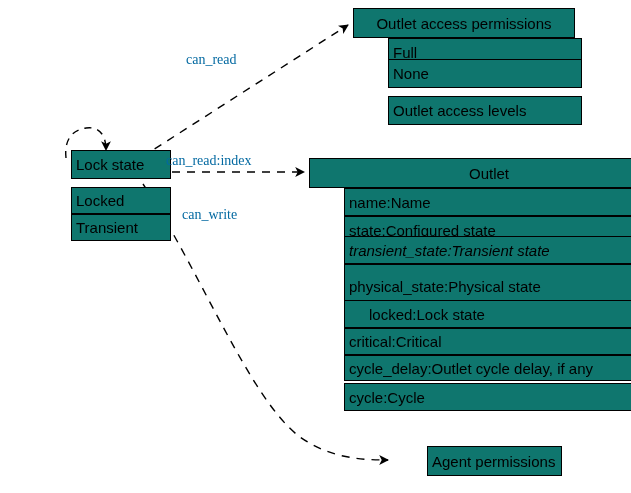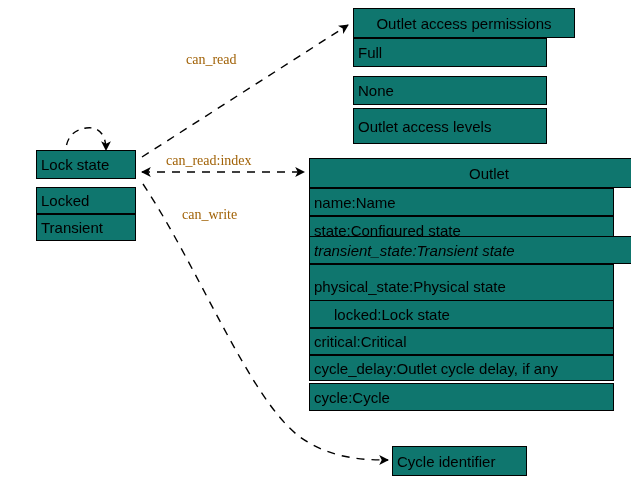--- a/index.html
+++ b/index.html
@@ -33,26 +33,27 @@
     align-items: center;
     white-space: nowrap;
     overflow: visible;
   }
   .cell.title {
     justify-content: center;
   }
   .cell.field {
     justify-content: flex-start;
     padding-left: 4px;
+    margin-left: 35px;
   }
   .edge-label {
     position: absolute;
     font-family: "Liberation Serif", serif;
     font-size: 14px;
-    color: #a16207;
+    color: #0369a1;
     white-space: nowrap;
     line-height: 1;
   }
   svg.edges {
     position: absolute;
     left: 0;
     top: 0;
     width: 631px;
     height: 493px;
     overflow: visible;
@@ -79,22 +80,22 @@
     <path d="M 142,157 L 348,25" fill="none" stroke="#000000" stroke-width="1.4" stroke-dasharray="8,7" marker-end="url(#arrow)"></path>
 
     <path d="M 142,172 L 304,172" fill="none" stroke="#000000" stroke-width="1.4" stroke-dasharray="8,7" marker-start="url(#arrow-rev)" marker-end="url(#arrow)"></path>
 
     <path d="M 143,184 C 200,270 250,400 300,437 C 330,458 360,460 388,460" fill="none" stroke="#000000" stroke-width="1.4" stroke-dasharray="8,7" marker-end="url(#arrow)"></path>
   </svg>
 
   <div class="node">
     <div class="cell title" style="left:353px; top:8px; width:222px; height:30px;">Outlet access permissions</div>
     <div class="cell field" style="left:353px; top:38px; width:194px; height:29px;">Full</div>
-    <div class="cell field" style="left:353px; top:76px; width:194px; height:29px;">None</div>
-    <div class="cell field" style="left:353px; top:108px; width:194px; height:36px;">Outlet access levels</div>
+    <div class="cell field" style="left:353px; top:59px; width:194px; height:29px;">None</div>
+    <div class="cell field" style="left:353px; top:96px; width:194px; height:29px;">Outlet access levels</div>
   </div>
 
   <div class="node">
     <div class="cell field" style="left:36px; top:150px; width:100px; height:29px;">Lock state</div>
     <div class="cell field" style="left:36px; top:187px; width:100px; height:27px;">Locked</div>
     <div class="cell field" style="left:36px; top:214px; width:100px; height:27px;">Transient</div>
   </div>
 
   <div class="node">
     <div class="cell title" style="left:309px; top:158px; width:360px; height:30px;">Outlet</div>
@@ -102,21 +103,21 @@
     <div class="cell field" style="left:309px; top:216px; width:305px; height:28px;">state:Configured state</div>
     <div class="cell field" style="left:309px; top:236px; width:345px; height:28px;font-style:italic;">transient_state:Transient state</div>
     <div class="cell field" style="left:309px; top:264px; width:305px; height:44px;">physical_state:Physical state</div>
     <div class="cell field" style="left:309px; top:300px; width:305px; height:28px;padding-left:24px;">locked:Lock state</div>
     <div class="cell field" style="left:309px; top:328px; width:305px; height:27px;">critical:Critical</div>
     <div class="cell field" style="left:309px; top:355px; width:305px; height:26px;">cycle_delay:Outlet cycle delay, if any</div>
     <div class="cell field" style="left:309px; top:383px; width:305px; height:28px;">cycle:Cycle</div>
   </div>
 
   <div class="node">
-    <div class="cell field" style="left:392px; top:446px; width:135px; height:30px;">Cycle identifier</div>
+    <div class="cell field" style="left:392px; top:446px; width:135px; height:30px;">Agent permissions</div>
   </div>
 
 
   <div class="edge-label" style="left:186px; top:53px;">can_read</div>
 
   <div class="edge-label" style="left:166px; top:154px;">can_read:index</div>
 
   <div class="edge-label" style="left:182px; top:208px;">can_write</div>
 
 </div>

